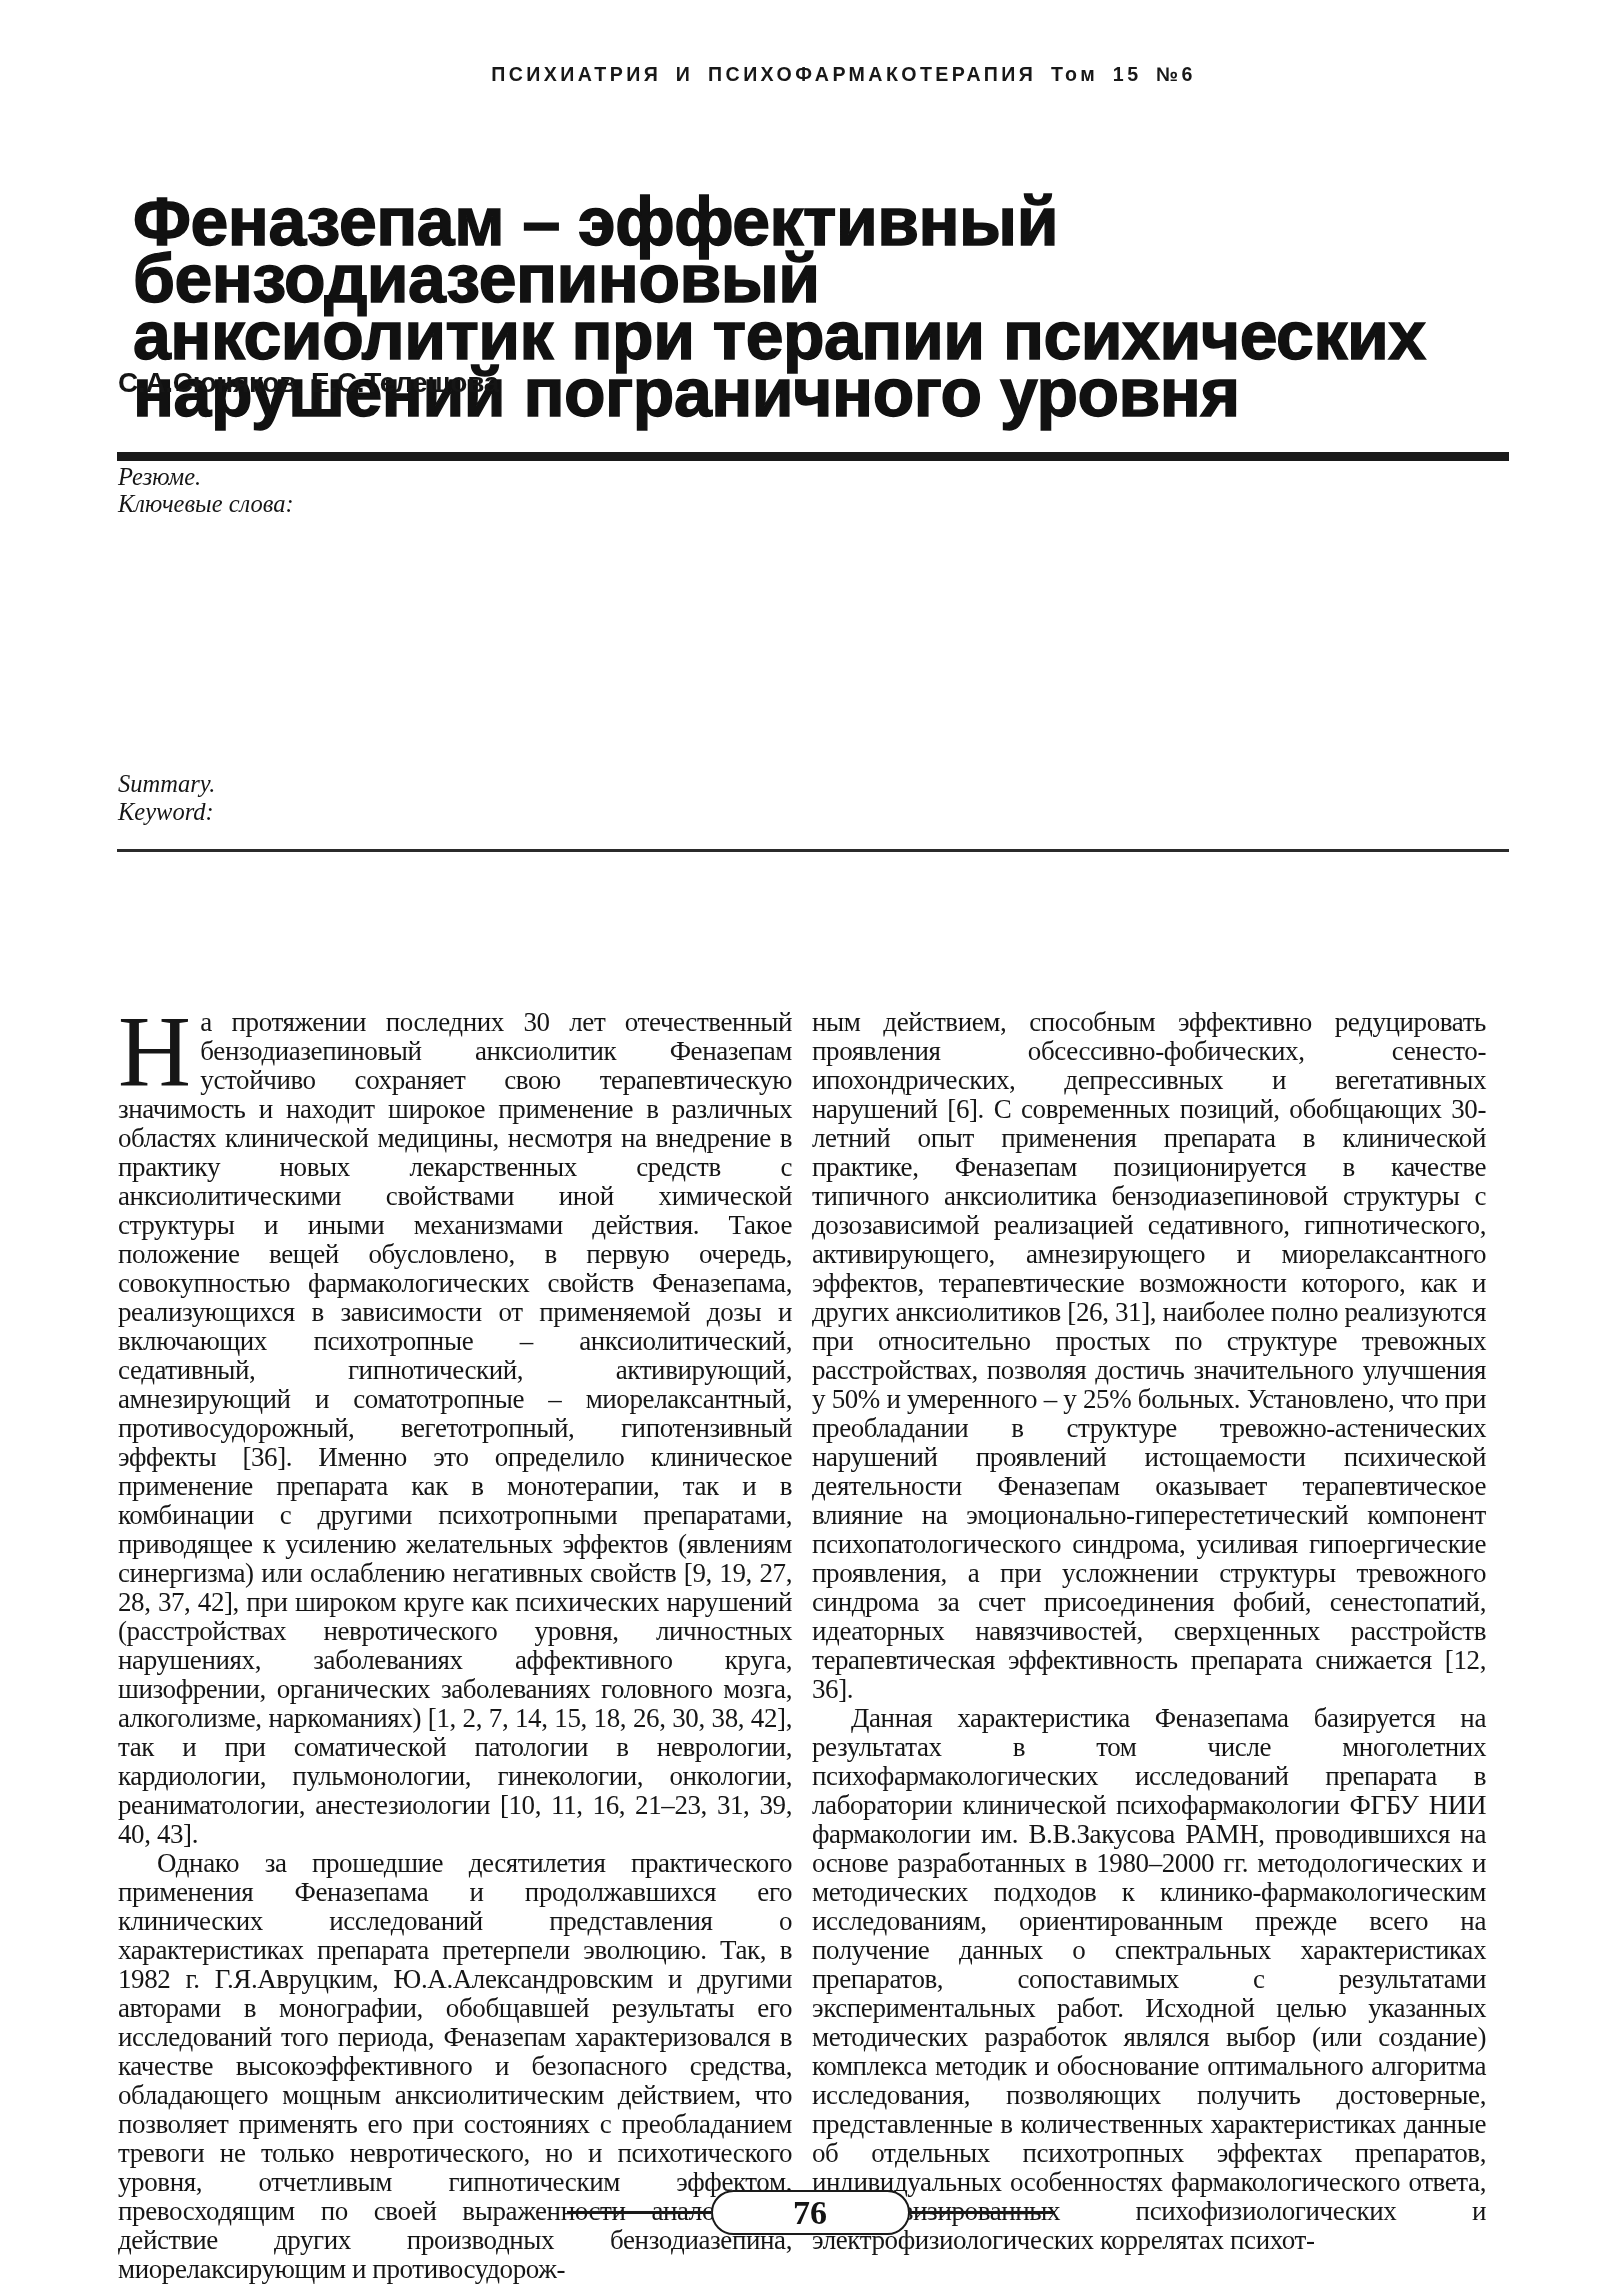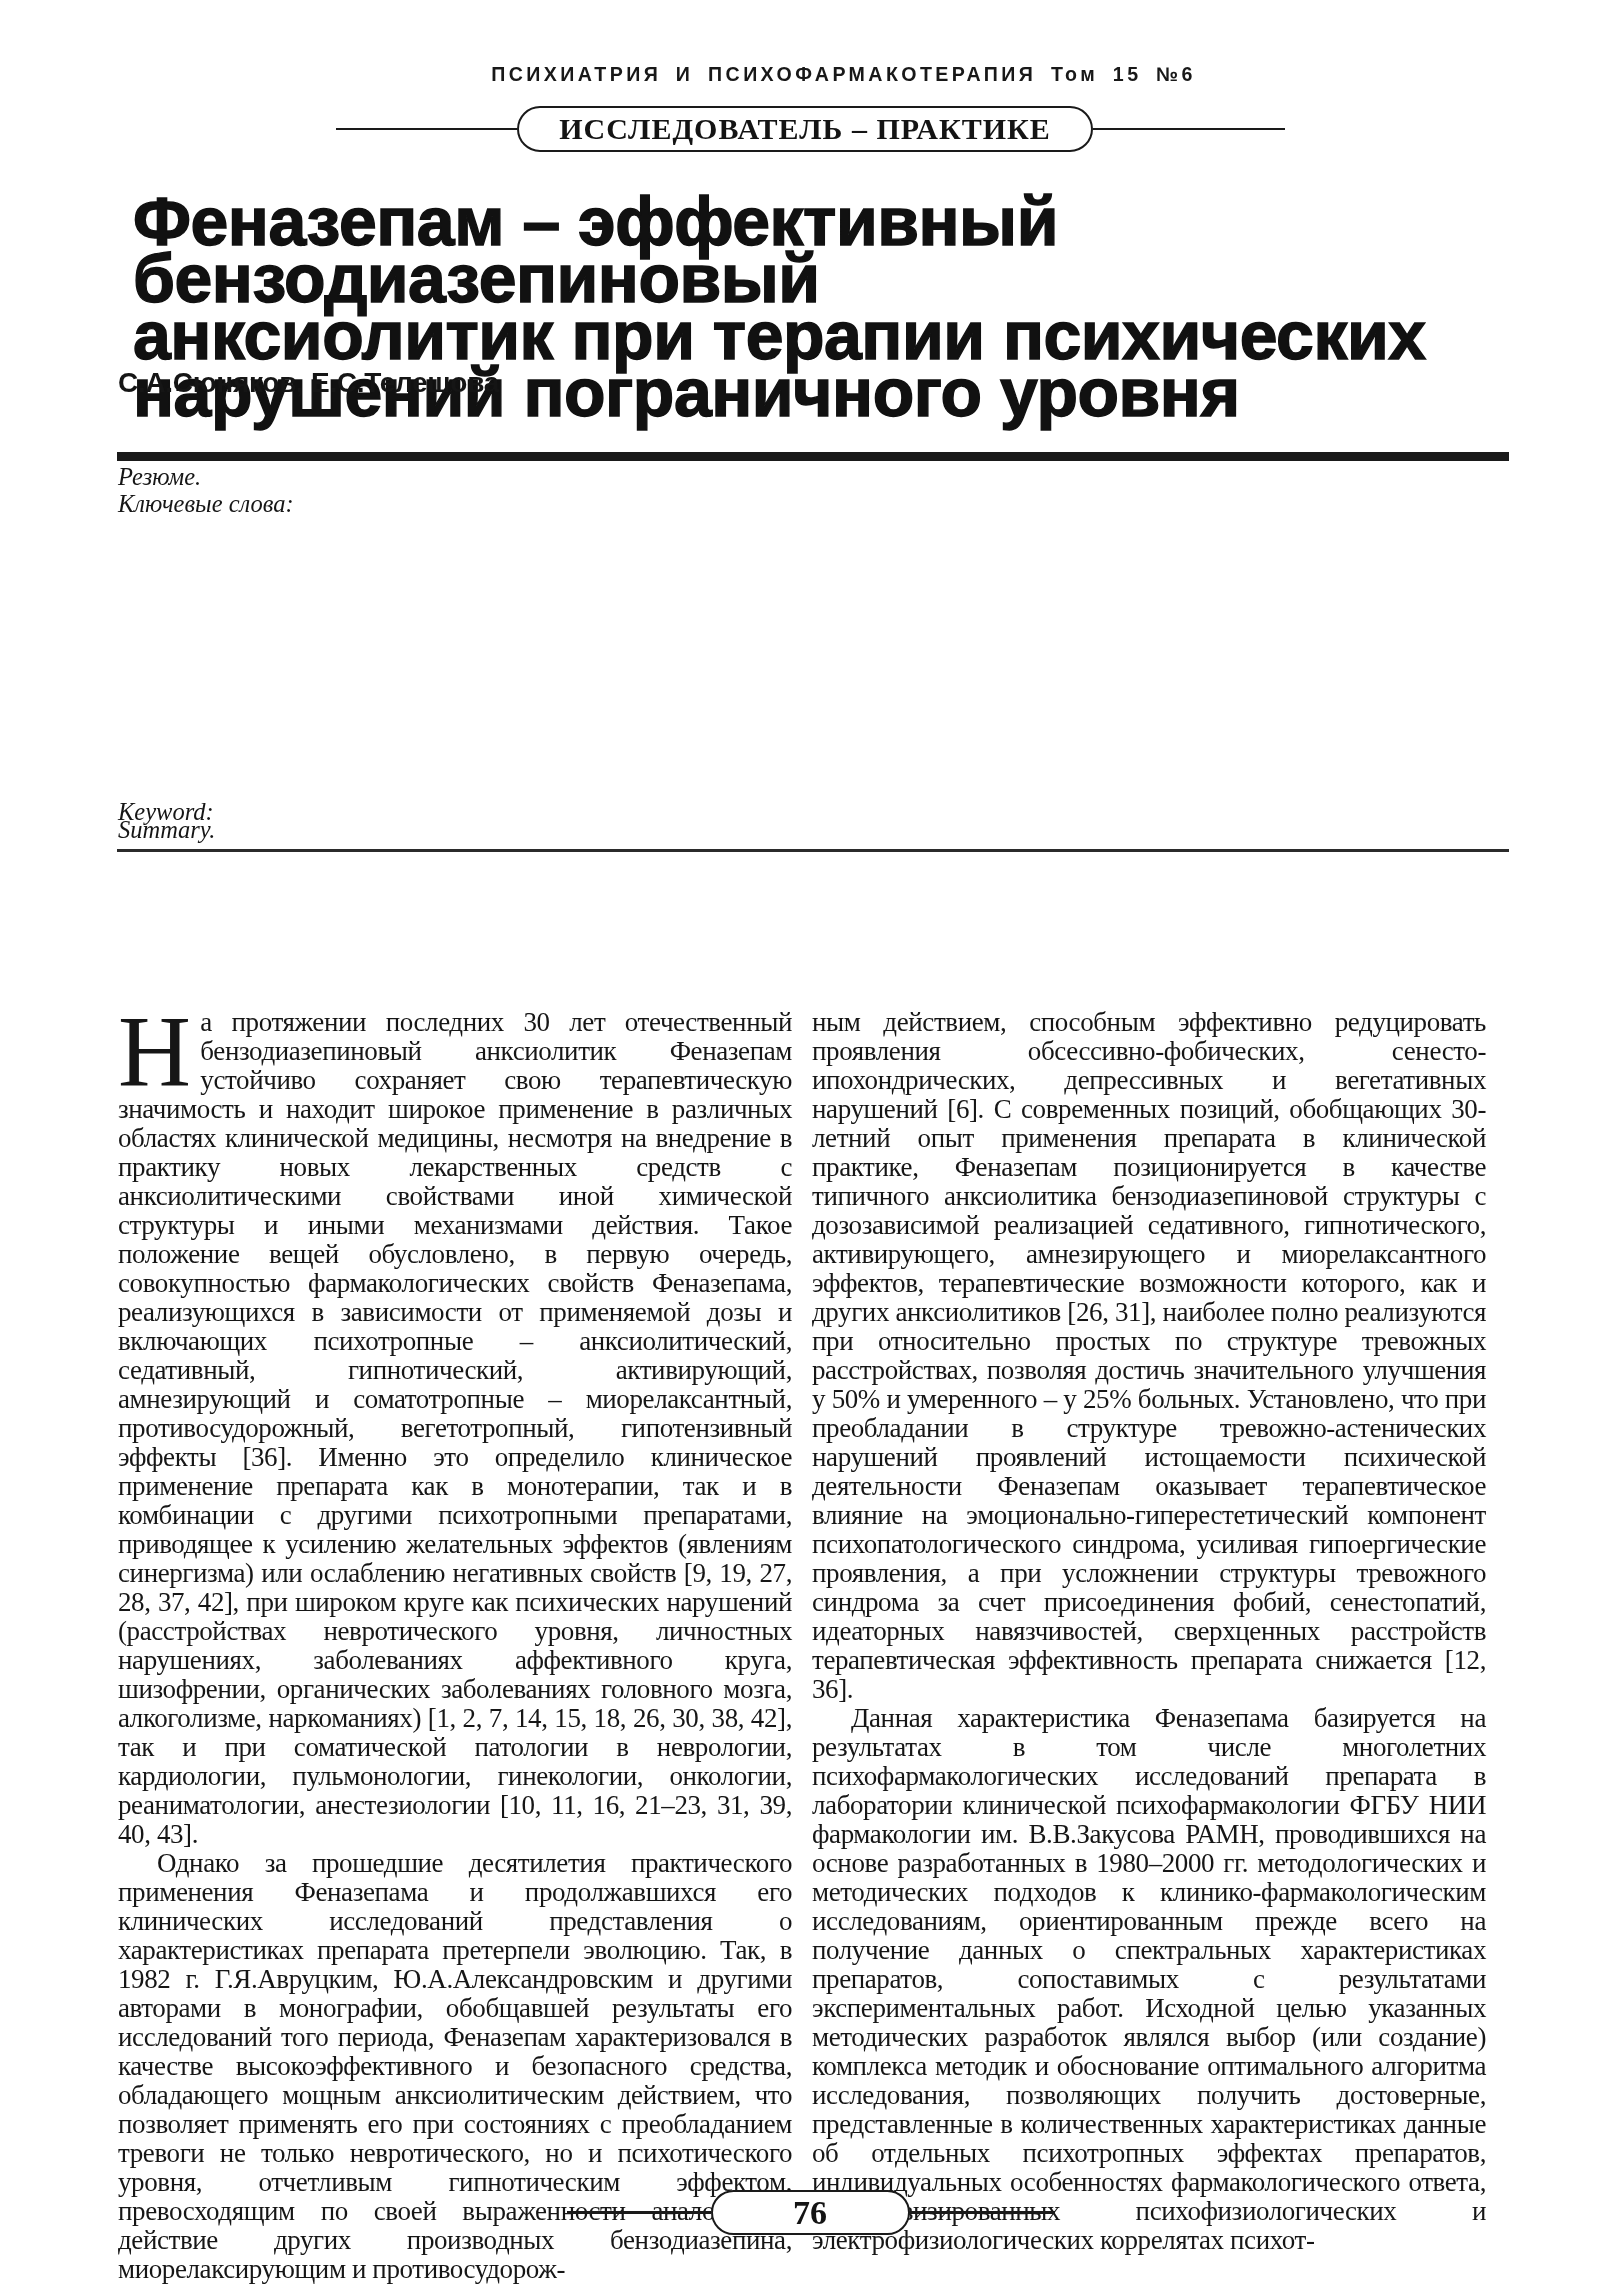--- a/index.html
+++ b/index.html
@@ -60,21 +60,21 @@
     width:1392px;height:8.8px;background:#1a1a1a;
   }
   .abs-label{
     position:absolute;left:118px;
     font-family:"Liberation Serif",serif;
     font-weight:normal;font-style:italic;font-size:24.5px;
     color:#161616;
   }
   .resume-label{top:463px;}
   .keywords-label{top:490px;}
-  .summary-label{top:770px;margin-top:46px;}
+  .summary-label{top:770px;}
   .keyword-label{top:798px;}
   .thin-rule{
     position:absolute;left:117px;top:849px;
     width:1392px;height:2.9px;background:#2b2b2b;
   }
   .columns{
     position:absolute;left:118px;top:1008px;width:1387px;
     display:flex;gap:20px;
   }
   .col{width:674px;}
@@ -109,25 +109,20 @@
     background:#fff;
   }
 </style>
 </head>
 <body>
 
 <div class="page">
 
   <div class="journal-header">ПСИХИАТРИЯ И ПСИХОФАРМАКОТЕРАПИЯ Том 15 №6</div>
 
-  <div class="rubric-row">
-    <div class="rule rubric-rule-left"></div>
-    <div class="rubric-pill">ИССЛЕДОВАТЕЛЬ – ПРАКТИКЕ</div>
-    <div class="rule rubric-rule-right"></div>
-  </div>
 
   <h1 class="article-title">Феназепам – эффективный бензодиазепиновый
 анксиолитик при терапии психических
 нарушений пограничного уровня</h1>
 
   <div class="article-authors">С.А.Сюняков, Е.С.Телешова</div>
 
 
   <div class="black-bar"></div>
 

